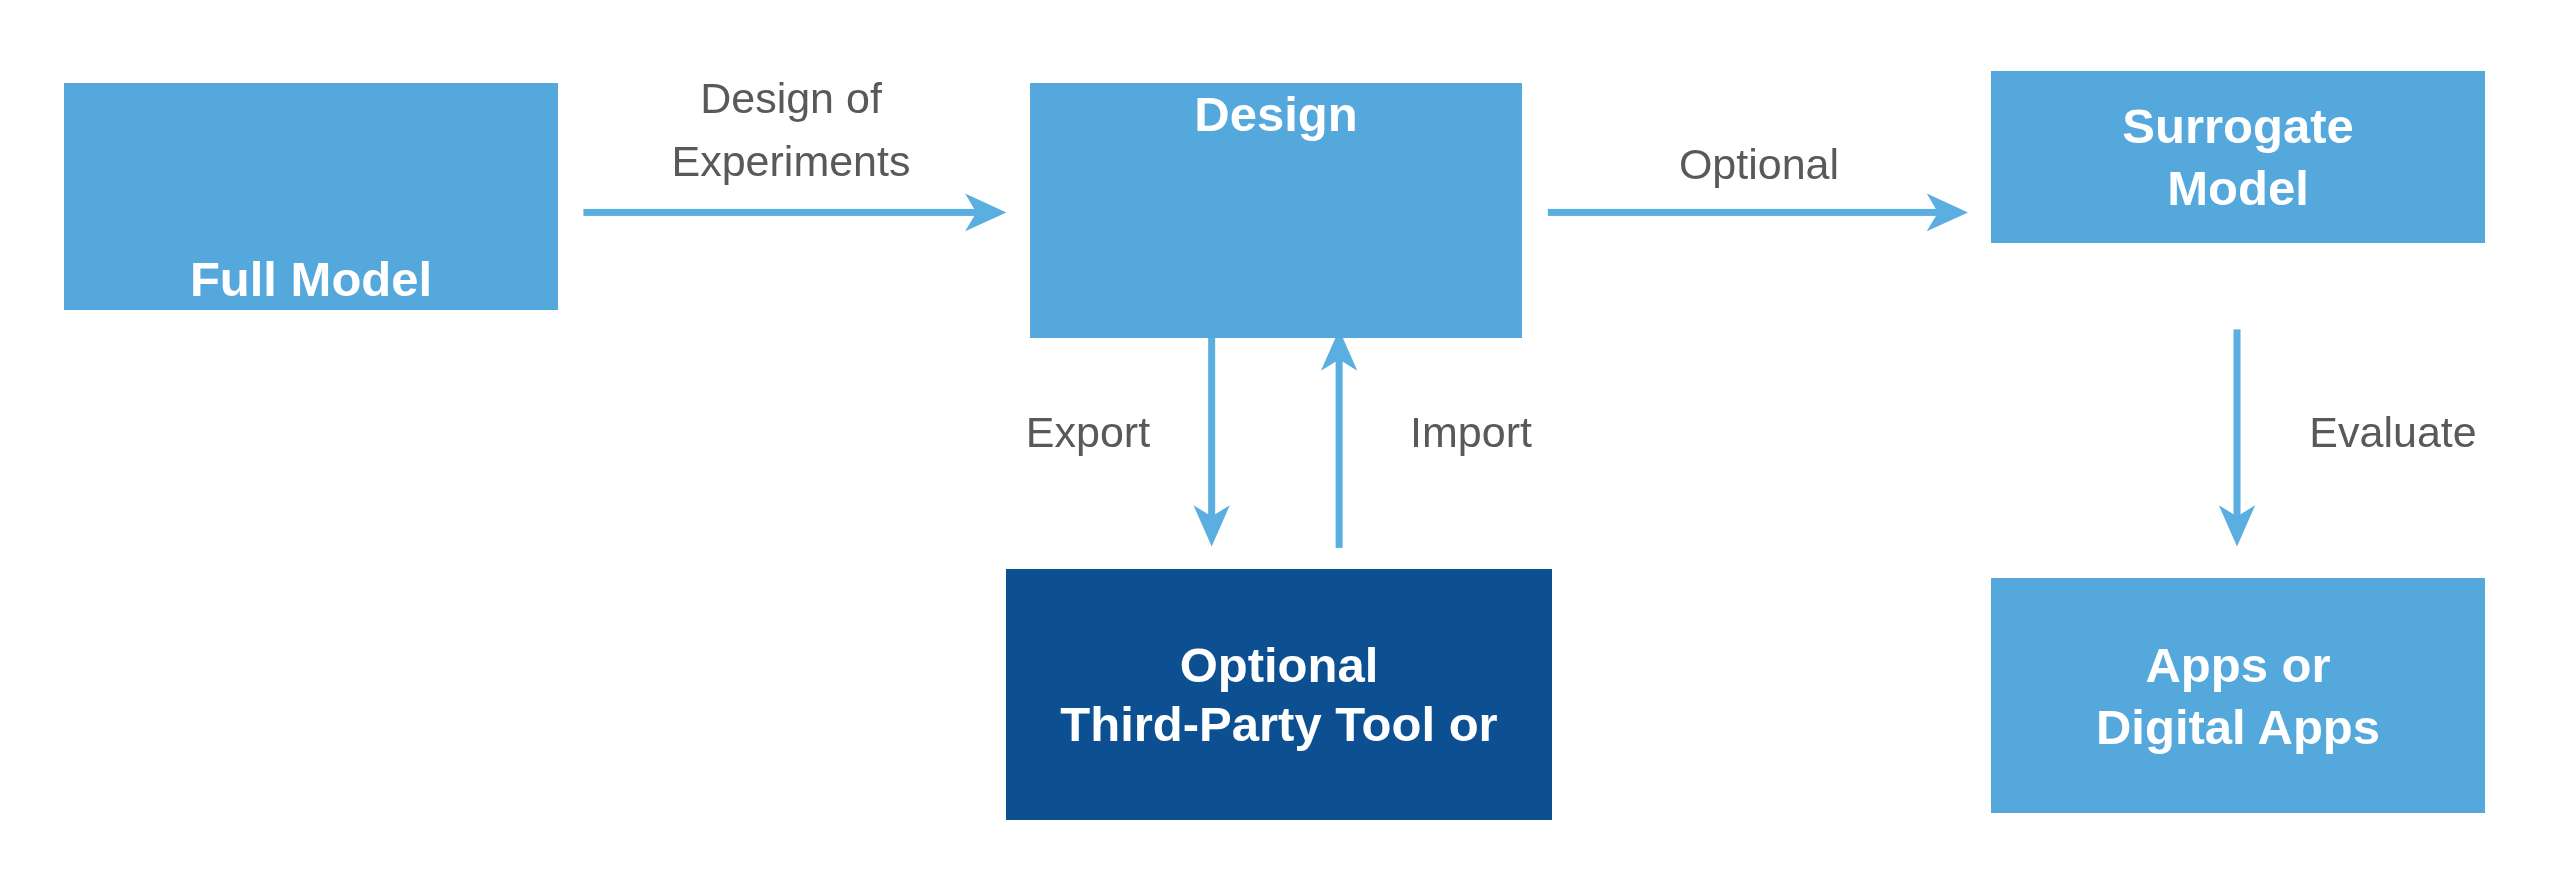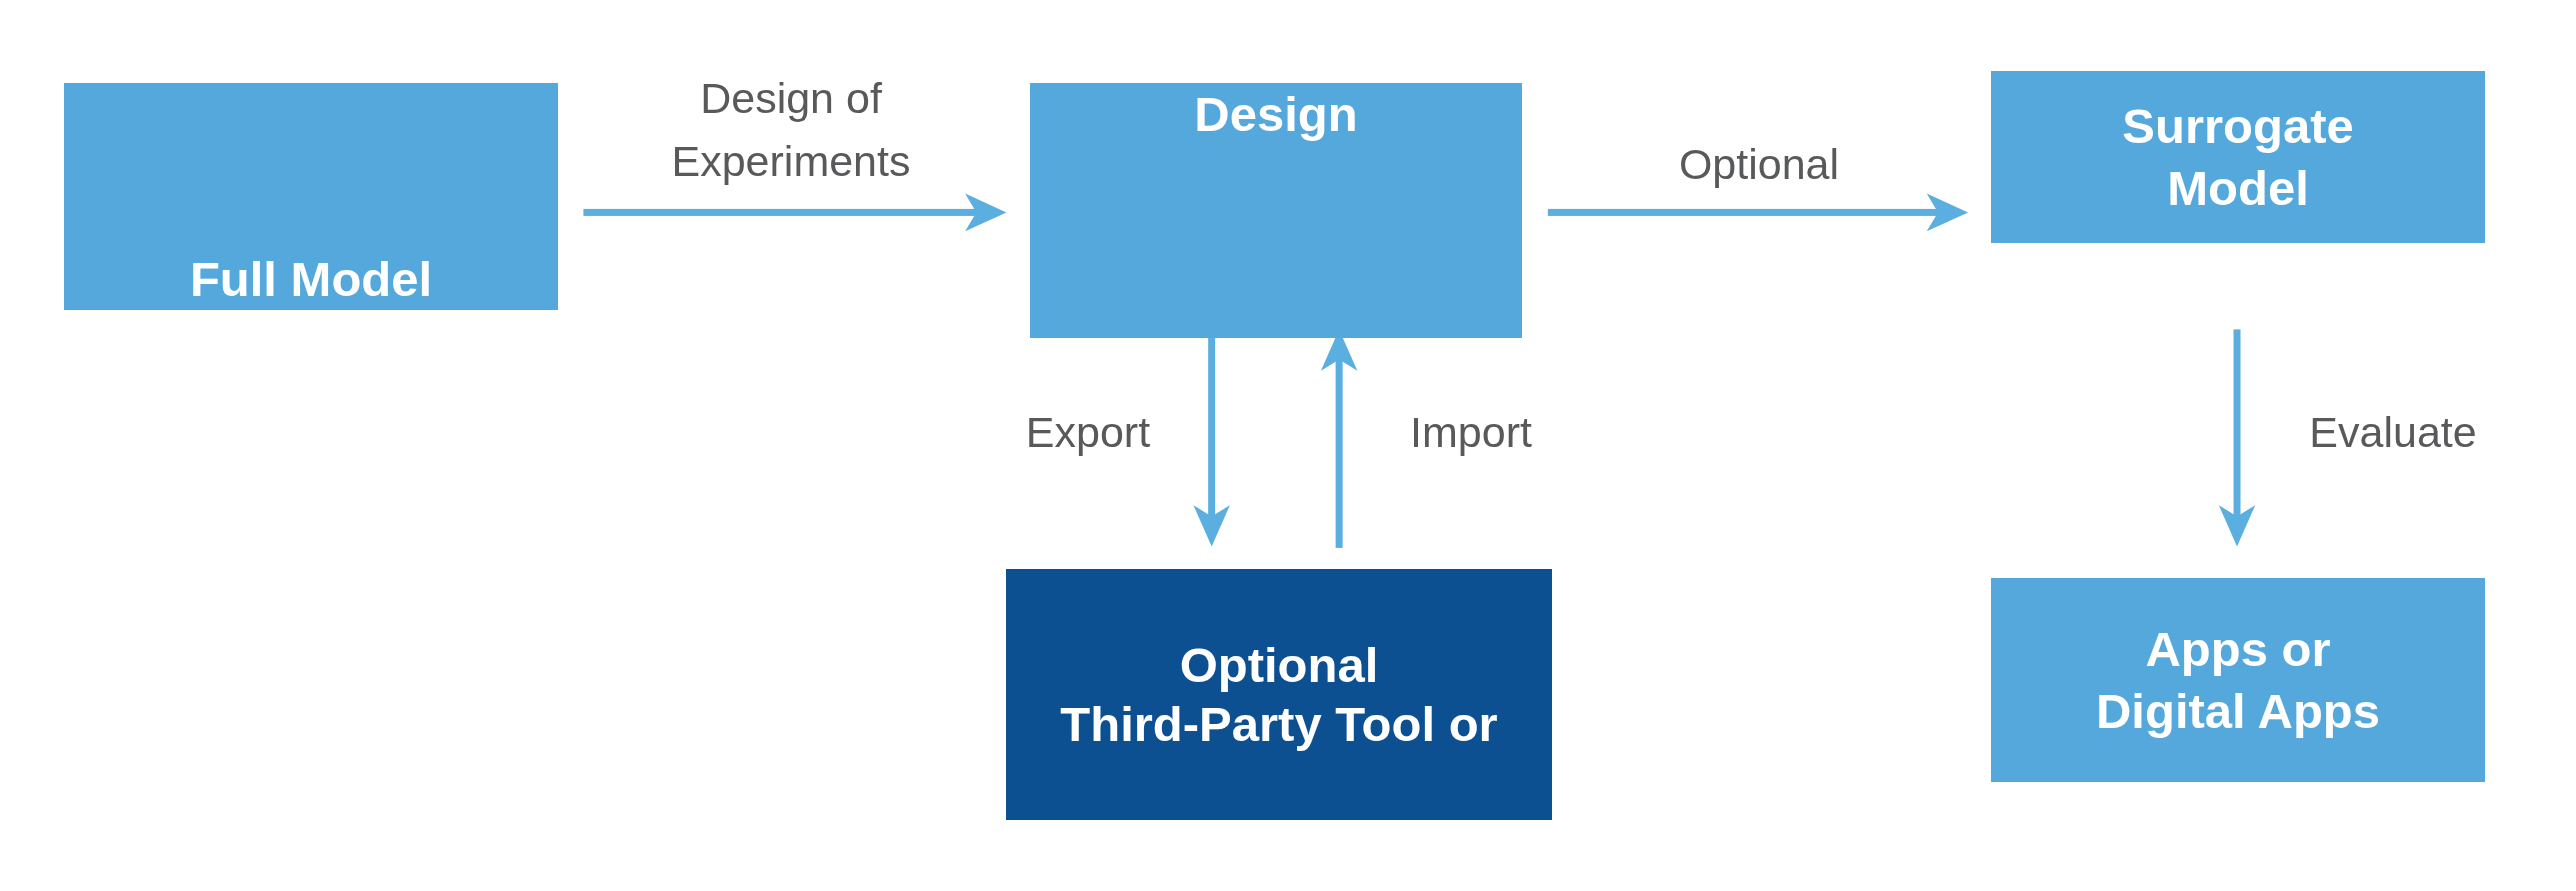--- a/index.html
+++ b/index.html
@@ -25,21 +25,21 @@
     background:var(--box-blue);
     color:#FFFFFF;font-weight:bold;font-size:49px;line-height:62px;
     text-align:center;
   }
   .node.dark{background:var(--dark-blue);line-height:59px;}
   .node span{display:block;}
   #node-full-model{left:64px;top:83px;width:494px;height:227px;justify-content:flex-end;}
   #node-design-data-table{left:1030px;top:83px;width:492px;height:255px;justify-content:space-between;}
   #node-surrogate-model{left:1991px;top:71px;width:494px;height:172px;}
   #node-optional{left:1006px;top:569px;width:546px;height:251px;}
-  #node-apps{left:1991px;top:578px;width:494px;height:204px;}
+  #node-apps{left:1991px;top:578px;width:494px;height:235px;}
   .edge-label{
     position:absolute;
     color:var(--label-gray);
     font-size:43px;line-height:63px;
     text-align:center;white-space:nowrap;
     transform:translateX(-50%);
   }
   .edge-label span{display:block;}
   #label-doe{left:791px;top:67px;}
   #label-training{left:1759px;top:133px;}

